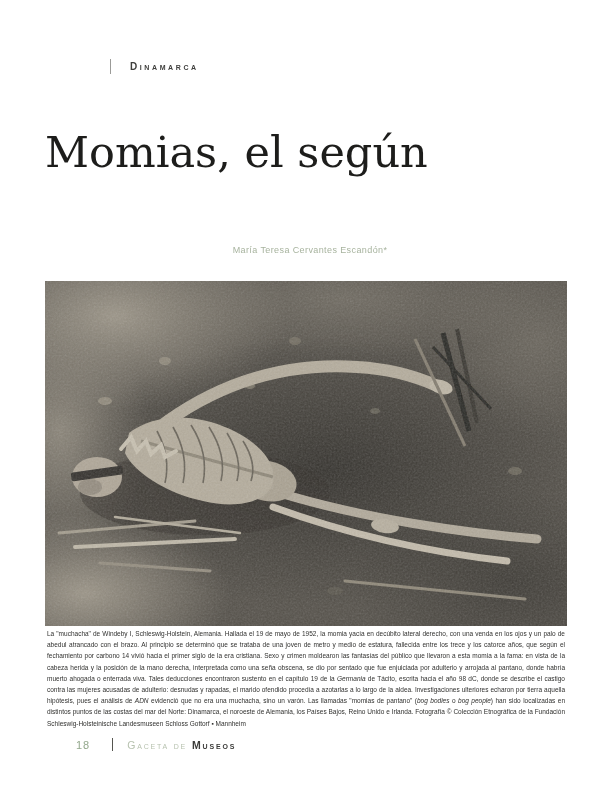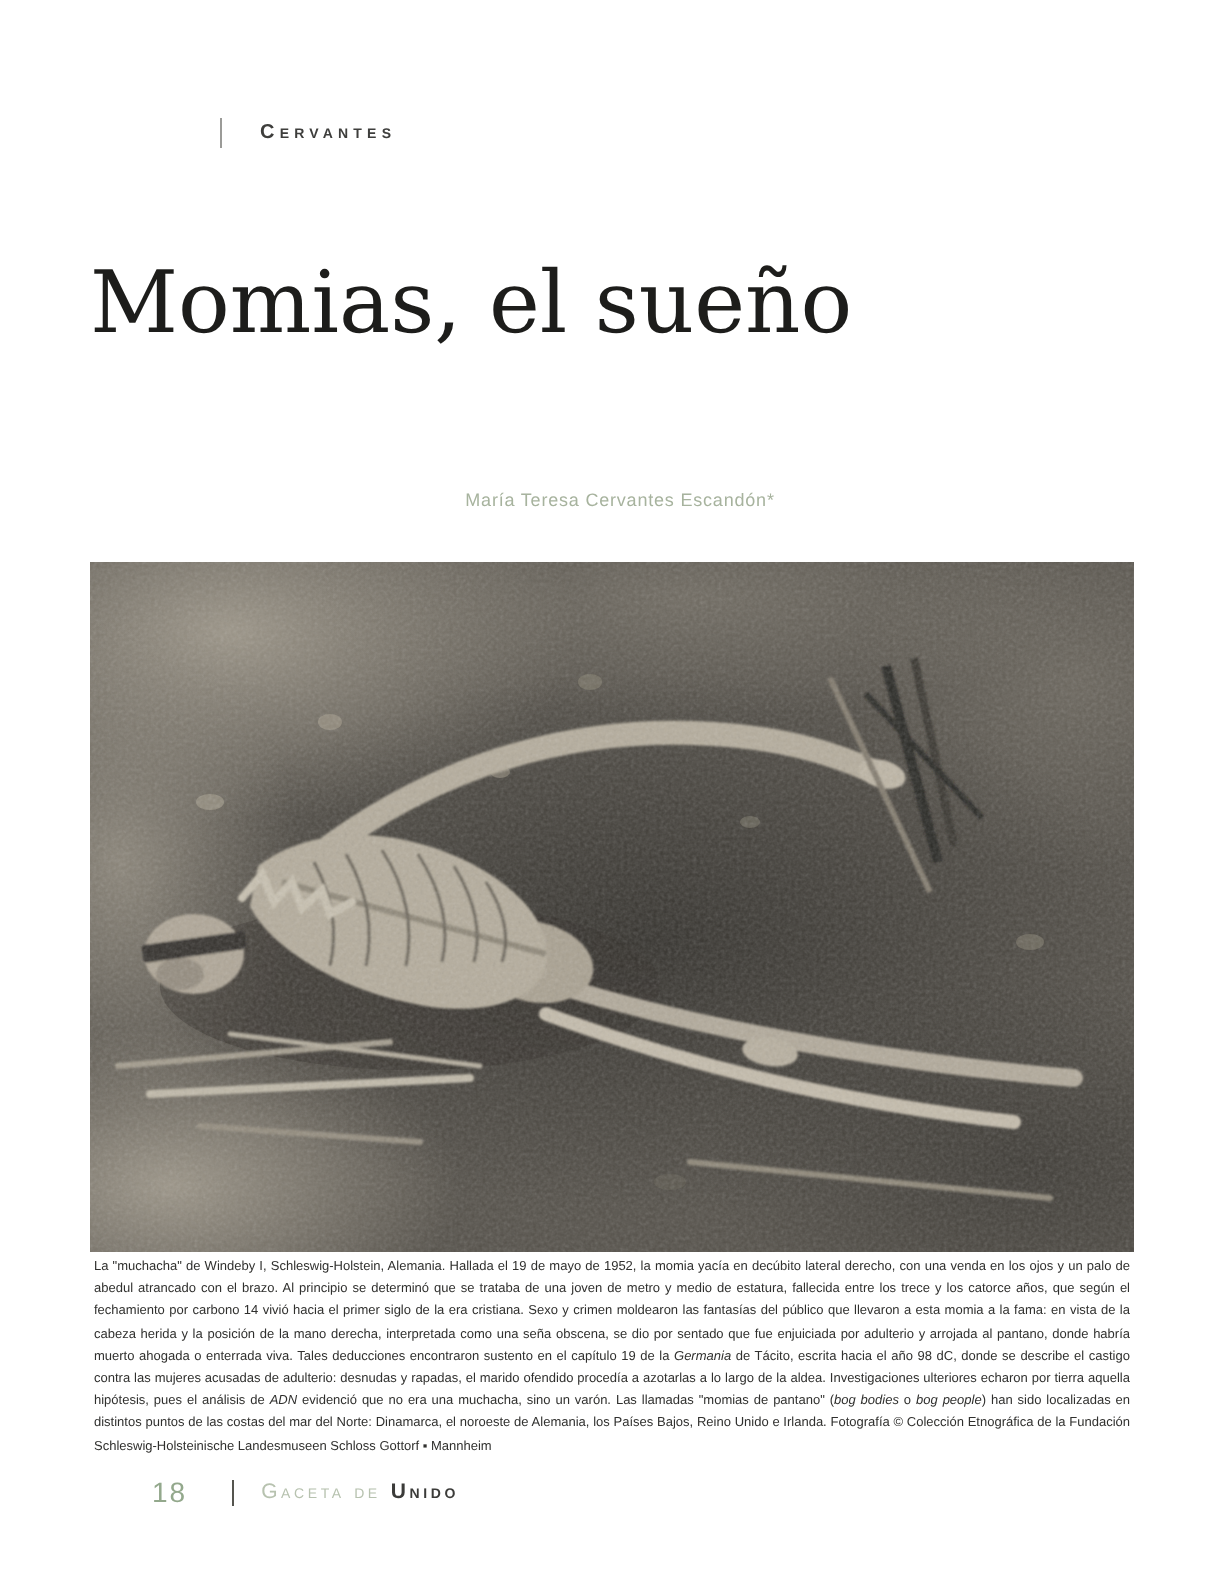--- a/index.html
+++ b/index.html
@@ -32,39 +32,39 @@
     font-size:9px;color:var(--sage);letter-spacing:0.4px;
   }
   .photo{position:absolute;top:281px;left:45px;width:522px;height:345px;margin:0;background:#55514a;}
   .photo svg{display:block;width:100%;height:100%;}
   .caption{
     position:absolute;top:628px;left:47px;width:518px;margin:0;
     font-size:6.5px;line-height:11.2px;text-align:justify;color:var(--caption-ink);
   }
   .caption i{font-style:italic;}
   .page-footer{position:absolute;top:738px;left:76px;display:flex;align-items:center;}
-  .pnum{font-size:14px;color:var(--accent-green);letter-spacing:1px;}
+  .pnum{font-size:11px;color:var(--accent-green);letter-spacing:1px;}
   .frule{width:1px;height:13px;background:#55554f;margin:0 14px 0 22px;}
   .journal{font-variant:small-caps;font-size:10.5px;letter-spacing:1.8px;}
   .jg{color:var(--footer-light);margin-right:5px;}
   .jm{color:#3b3b39;font-weight:bold;}
 </style>
 </head>
 <body>
 
 <div class="page" style="--sage: #a7b39e; --accent-green: #93a88c; --footer-light: #b7c2af; --ink: #1d1d1b; --caption-ink: #30302e;">
 
   <header class="section-head">
     <span class="rule"></span>
-    <span class="section-label">Cervantes</span>
+    <span class="section-label">Dinamarca</span>
   </header>
 
 
   <h1 class="title">
-    <span class="t1">Momias, el sueño</span>
+    <span class="t1">Momias, el según</span>
   </h1>
 
   <div class="author">María Teresa Cervantes Escandón*</div>
 
   <figure class="photo" aria-label="Fotografía en blanco y negro de la momia de pantano de Windeby I yaciendo en la turba">
     <svg viewBox="0 0 522 345" aria-hidden="true">
       <defs>
         <radialGradient id="gL">
             <stop offset="0%" stop-color="#8e887c" stop-opacity="0.95"></stop>
             <stop offset="100%" stop-color="#8e887c" stop-opacity="0"></stop>
@@ -136,17 +136,17 @@
       <rect width="522" height="345" filter="url(#grain)" opacity="0.22"></rect>
     </svg>
   </figure>
 
   <p class="caption"><span>La "muchacha" de Windeby I, Schleswig-Holstein, Alemania. Hallada el 19 de mayo de 1952, la momia yacía en decúbito lateral derecho, con una venda en los ojos y un palo de abedul atrancado con el brazo. Al principio se determinó que se trataba de una joven de metro y medio de estatura, fallecida entre los trece y los catorce años, que según el fechamiento por carbono 14 vivió hacia el primer siglo de la era cristiana. Sexo y crimen moldearon las fantasías del público que llevaron a esta momia a la fama: en vista de la cabeza herida y la posición de la mano derecha, interpretada como una seña obscena, se dio por sentado que fue enjuiciada por adulterio y arrojada al pantano, donde habría muerto ahogada o enterrada viva. Tales deducciones encontraron sustento en el capítulo 19 de la </span><i>Germania</i><span> de Tácito, escrita hacia el año 98 dC, donde se describe el castigo contra las mujeres acusadas de adulterio: desnudas y rapadas, el marido ofendido procedía a azotarlas a lo largo de la aldea. Investigaciones ulteriores echaron por tierra aquella hipótesis, pues el análisis de </span><i>ADN</i><span> evidenció que no era una muchacha, sino un varón. Las llamadas "momias de pantano" (</span><i>bog bodies</i><span> o </span><i>bog people</i><span>) han sido localizadas en distintos puntos de las costas del mar del Norte: Dinamarca, el noroeste de Alemania, los Países Bajos, Reino Unido e Irlanda. Fotografía © Colección Etnográfica de la Fundación Schleswig-Holsteinische Landesmuseen Schloss Gottorf ▪ Mannheim</span></p>
 
   <footer class="page-footer">
     <span class="pnum">18</span>
     <span class="frule"></span>
     <span class="journal">
-      <span class="jg">Gaceta de</span><span class="jm">Unido</span>
+      <span class="jg">Gaceta de</span><span class="jm">Museos</span>
     </span>
   </footer>
 
 </div>
 
 </body></html>

